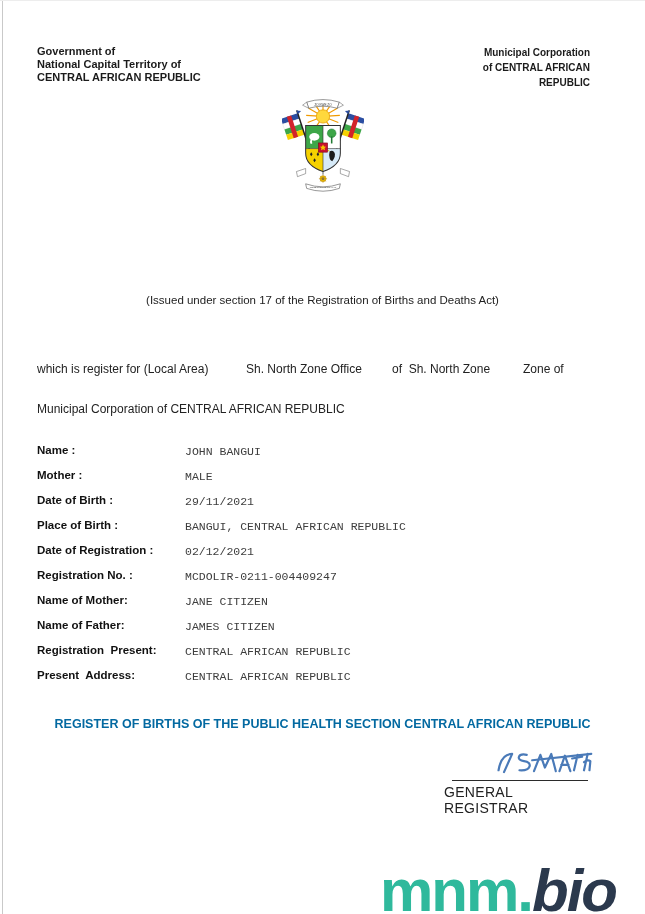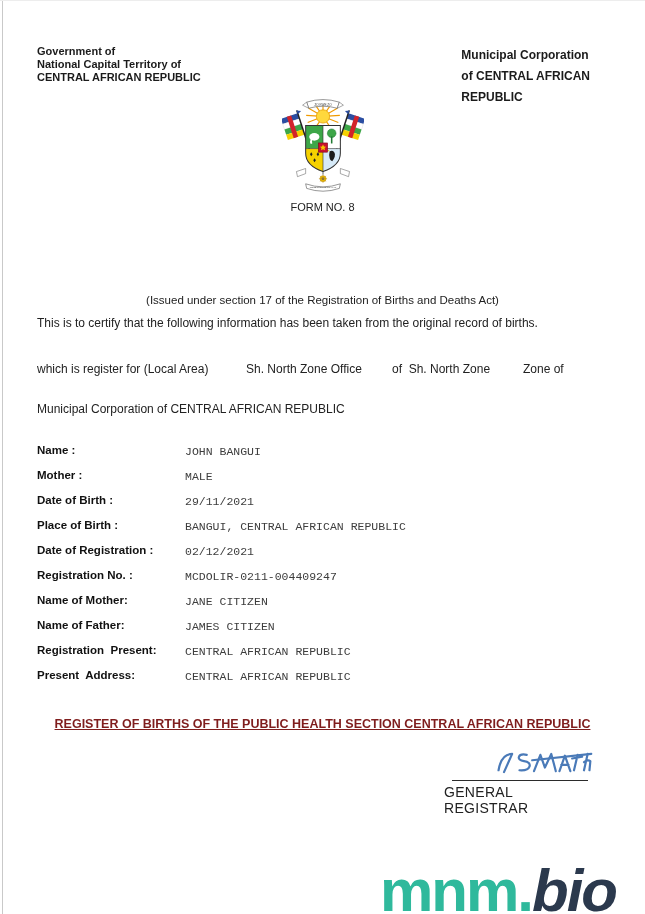--- a/index.html
+++ b/index.html
@@ -16,22 +16,22 @@
     position:absolute;left:2px;top:0;bottom:0;width:1px;
     background:#c9c9c9;
   }
   .hdr-left{
     position:absolute;left:37px;top:44px;
     font-weight:bold;font-size:11px;line-height:13px;
     white-space:pre-line;
   }
   .hdr-right{
     position:absolute;right:55px;top:44px;
-    font-weight:bold;font-size:12px;line-height:21px;
-    white-space:pre-line;
+    font-weight:bold;font-size:10px;line-height:15px;
+    text-align:right;white-space:pre-line;
   }
   .emblem{
     position:absolute;left:50%;top:95px;transform:translateX(-50%);
     width:82px;height:97px;
   }
   .form-no{
     position:absolute;left:0;right:0;top:200px;
     text-align:center;font-size:11px;color:#222;
   }
   .cert-title{
@@ -62,21 +62,21 @@
     position:absolute;left:37px;
     font-weight:bold;font-size:11.5px;color:#111;white-space:pre;
   }
   .field-value{
     position:absolute;left:185px;top:0.5px;
     font-family:"Liberation Mono", monospace;
     font-size:11.5px;color:#3d3d3d;white-space:pre;
   }
   .register-heading{
     position:absolute;left:0;right:0;top:716px;
-    text-align:center;font-weight:bold;font-size:12.5px;color:#7f1d1d;text-decoration:underline;
+    text-align:center;font-weight:bold;font-size:12.5px;color:#0369a1;
   }
   .signature-scribble{position:absolute;left:494px;top:746px;}
   .signature-line{
     position:absolute;left:452px;top:779px;width:136px;
     border-top:1.5px solid #2b2b2b;
   }
   .registrar-title{
     position:absolute;left:444px;top:783px;width:152px;
     text-align:left;font-size:14px;color:#222;letter-spacing:0.3px;
   }
@@ -188,23 +188,21 @@
       </g>
 
       <path d="M28,148 L46,142 L46,152 L30,158 Z" fill="#ffffff" stroke="#555" stroke-width="1"></path>
       <path d="M132,148 L114,142 L114,152 L130,158 Z" fill="#ffffff" stroke="#555" stroke-width="1"></path>
 
       <path d="M46,172 Q80,184 114,172 L112,181 Q80,192 48,181 Z" fill="#ffffff" stroke="#555" stroke-width="1.2"></path>
       <text x="80" y="181" font-size="4.5" text-anchor="middle" fill="#333" font-family="Liberation Sans, sans-serif">UNITE DIGNITE TRAVAIL</text>
     </svg>
   </div>
 
-  <div class="form-no">FORM NO. 8</div>
   <div class="cert-subtitle">(Issued under section 17 of the Registration of Births and Deaths Act)</div>
-  <div class="certify-line">This is to certify that the following information has been taken from the original record of births.</div>
 
   <div class="reg-line">
     <span class="reg-p1">which is register for (Local Area)</span>
     <span class="reg-p2">Sh. North Zone Office</span>
     <span class="reg-p3">of  Sh. North Zone</span>
     <span class="reg-p4">Zone of</span>
   </div>
 
   <div class="municipal-line">Municipal Corporation of CENTRAL AFRICAN REPUBLIC</div>
 

